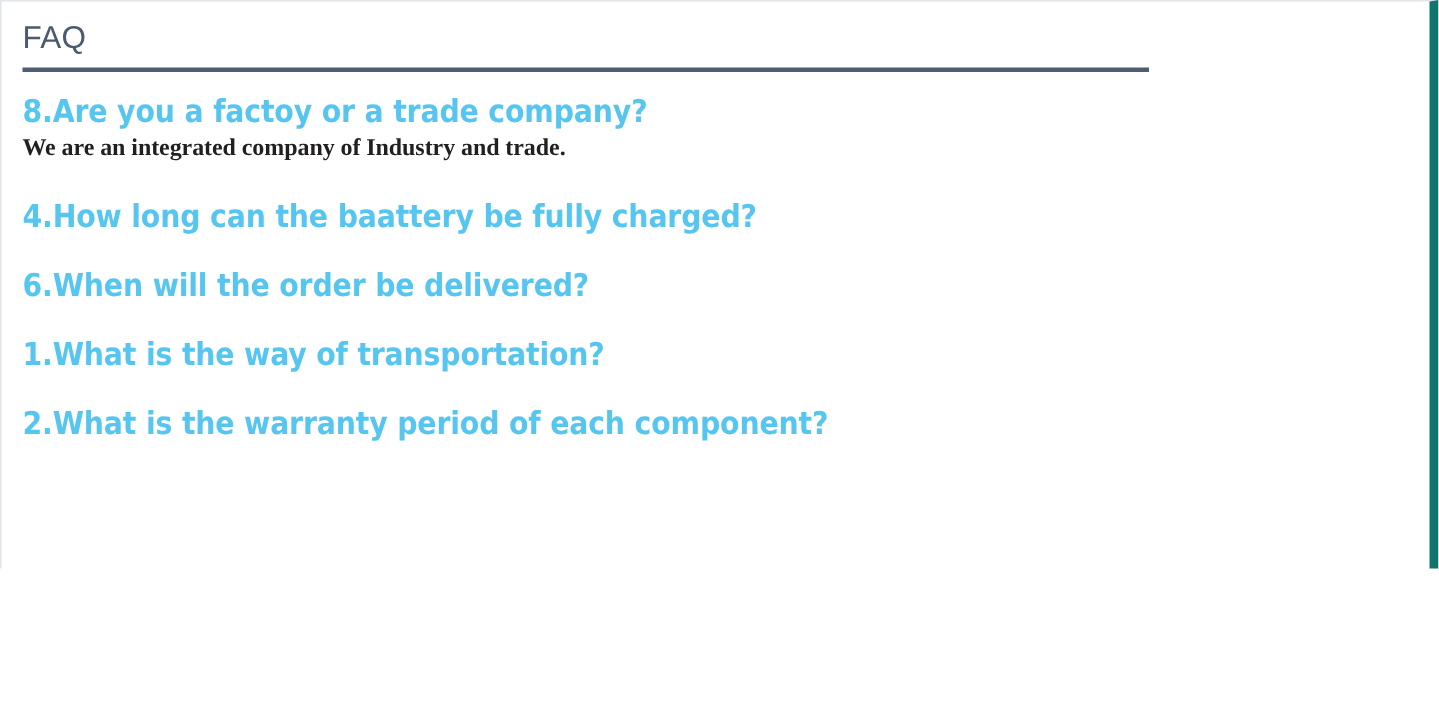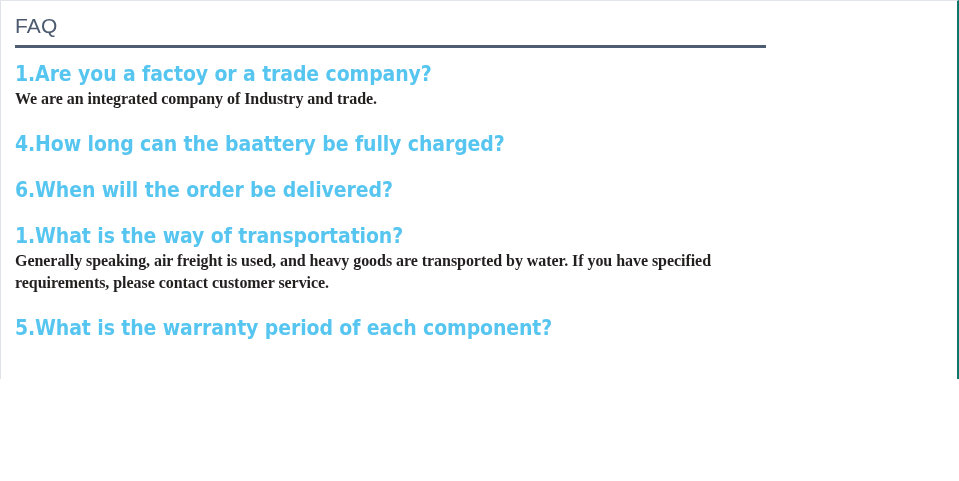--- a/index.html
+++ b/index.html
@@ -17,21 +17,21 @@
   }
 
   .faq-panel {
     position: relative;
     box-sizing: border-box;
     width: 959px;
     height: 379px;
     background: #ffffff;
     border-top: 1px solid #e2e6ea;
     border-left: 1px solid #dfe3e8;
-    border-right: 2px solid #0f766e;
+    border-right: 6px solid #0f766e;
     border-bottom: none;
     padding: 0;
   }
 
   .faq-inner {
     padding: 12px 14px 0 14px;
   }
 
   .faq-title {
     font-family: "Liberation Sans", sans-serif;
@@ -94,36 +94,35 @@
 <div class="faq-panel">
   <div class="faq-inner">
 
     <h1 class="faq-title">FAQ</h1>
 
     <div class="faq-title-rule"></div>
 
     <ul class="faq-list">
 
       <li class="faq-item">
-        <div class="faq-question">1.Are you a factoy or a trade company?</div>
+        <div class="faq-question">8.Are you a factoy or a trade company?</div>
         <div class="faq-answer">We are an integrated company of Industry and trade.</div>
       </li>
 
       <li class="faq-item">
         <div class="faq-question">4.How long can the baattery be fully charged?</div>
       </li>
 
       <li class="faq-item">
         <div class="faq-question">6.When will the order be delivered?</div>
       </li>
 
       <li class="faq-item">
         <div class="faq-question">1.What is the way of transportation?</div>
-        <div class="faq-answer">Generally speaking, air freight is used, and heavy goods are transported by water. If you have specified requirements, please contact customer service.</div>
       </li>
 
       <li class="faq-item">
-        <div class="faq-question">5.What is the warranty period of each component?</div>
+        <div class="faq-question">2.What is the warranty period of each component?</div>
       </li>
 
     </ul>
   </div>
 </div>
 
 </body></html>

